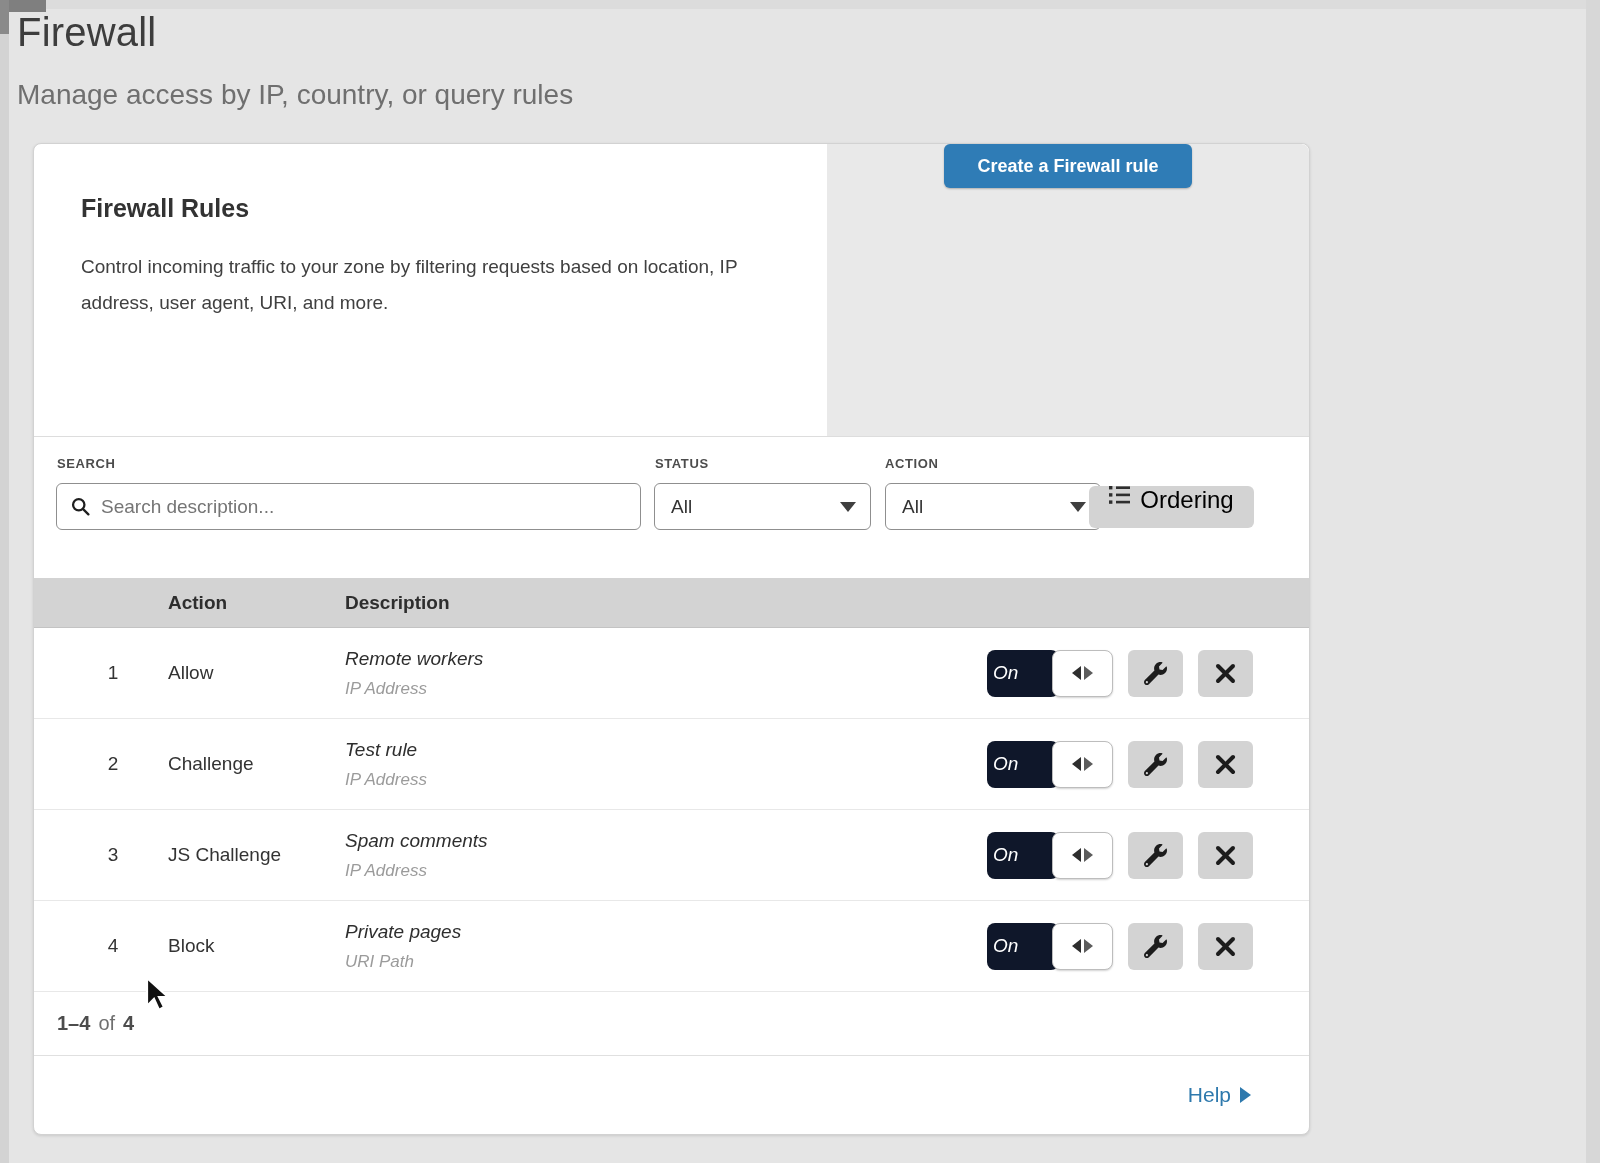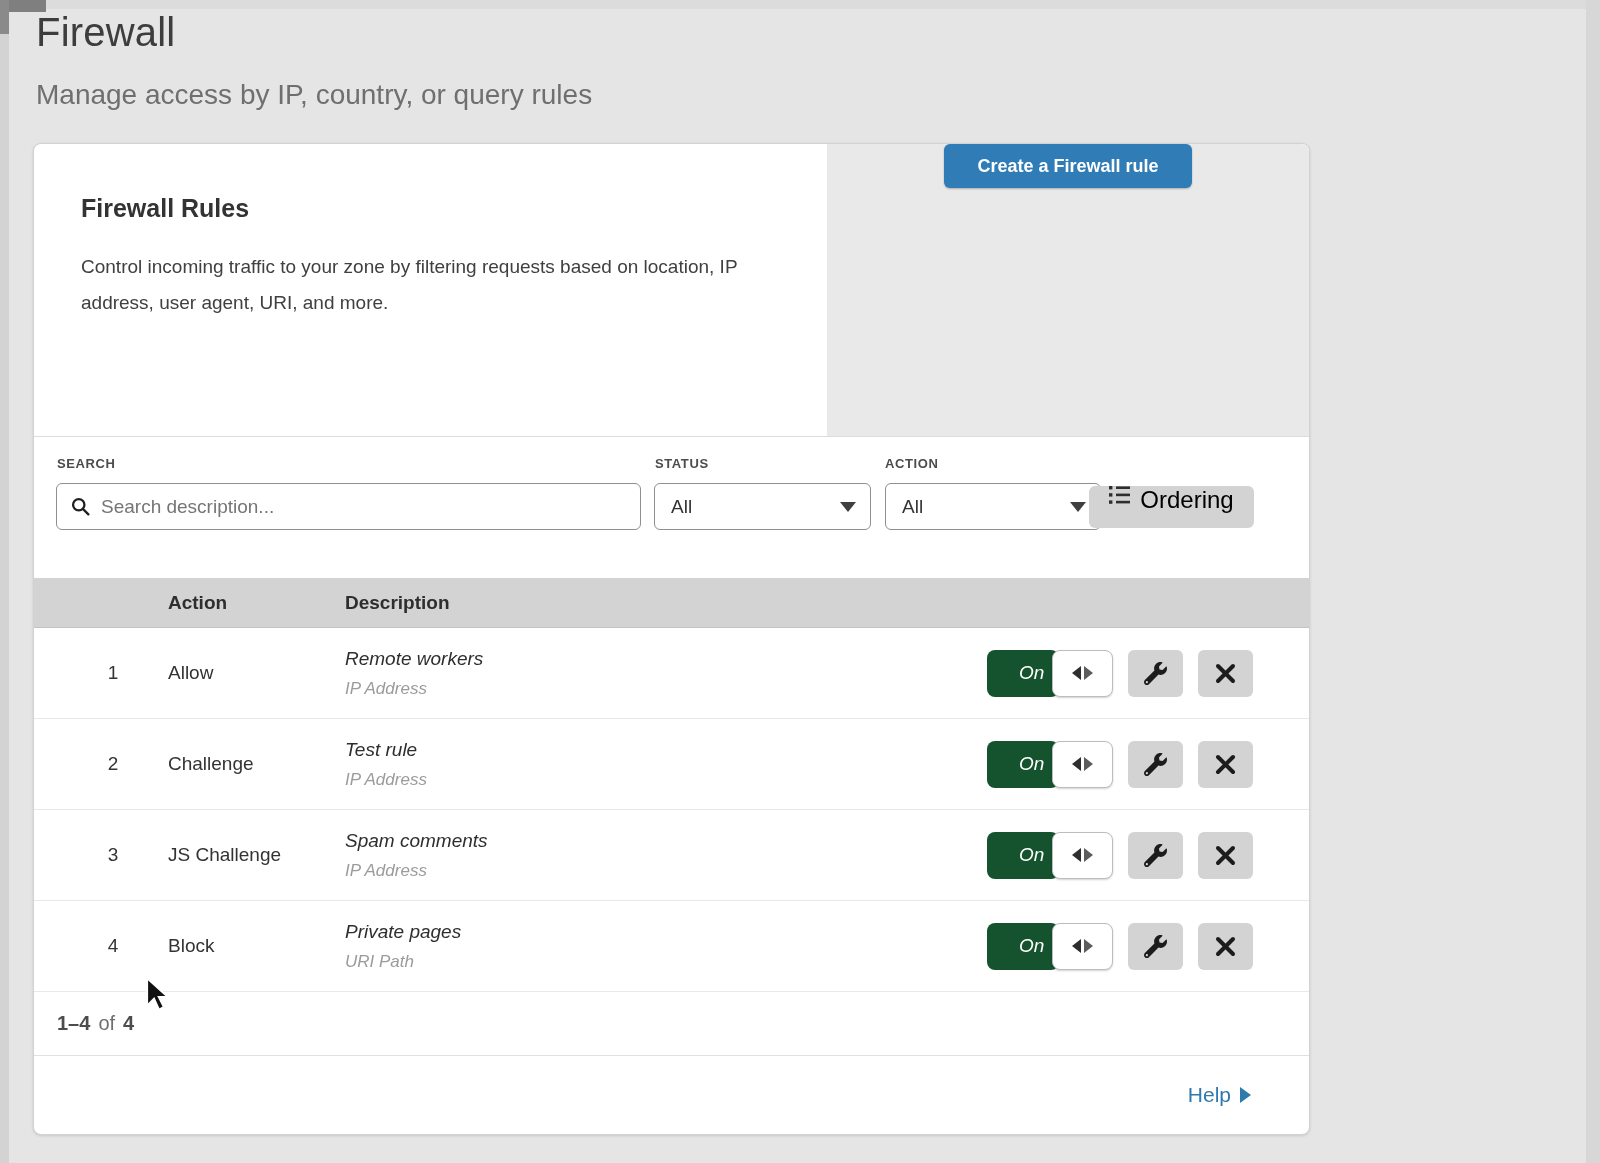--- a/index.html
+++ b/index.html
@@ -13,21 +13,21 @@
   }
 
   
   .edge-top    { position:absolute; left:0; top:0; width:1600px; height:9px; background:#dcdcdc; }
   .edge-left   { position:absolute; left:0; top:0; width:9px; height:1163px; background:#d3d3d3; }
   .edge-right  { position:absolute; right:0; top:0; width:14px; height:1163px; background:#d7d7d7; }
   .corner-dark-h { position:absolute; left:0; top:0; width:46px; height:12px; background:#7f7f7f; }
   .corner-dark-v { position:absolute; left:0; top:0; width:9px; height:34px; background:#8a8a8a; }
 
   
-  .page-header { position:absolute; left:36px; top:10px; }
+  .page-header { position:absolute; left:17px; top:10px; }
   .page-title { font-size:40px; font-weight:500; color:#3d3d3d; letter-spacing:0.2px; }
   .page-subtitle { margin-top:24px; font-size:28px; font-weight:400; color:#6f6f6f; }
 
   
   .card {
     position:absolute; left:33px; top:143px; width:1277px; height:992px;
     background:#fff; border:1px solid #d2d2d2; border-radius:8px;
     box-shadow:0 1px 3px rgba(0,0,0,0.12);
     overflow:hidden;
     display:flex; flex-direction:column;
@@ -99,22 +99,22 @@
   .cell-action { font-size:19px; color:#333; }
   .cell-desc .desc-title { font-size:19px; color:#2e2e2e; }
   .cell-desc .desc-sub { margin-top:9px; font-size:17px; color:#9b9b9b; }
   .cell-main { display:flex; align-items:center; justify-content:space-between; padding-right:56px;font-style:italic; }
   .row-controls { display:flex; align-items:center; gap:15px; }
 
   
   .toggle { position:relative; width:126px; height:47px; flex:0 0 auto; cursor:pointer; }
   .toggle-on {
     position:absolute; left:0; top:0; width:72px; height:47px;
-    background:#14532d; border-radius:8px; 
-    display:flex; align-items:center; justify-content:flex-start; padding-left:32px;
+    background:#0f172a; border-radius:8px; 
+    display:flex; align-items:center; justify-content:flex-start; padding-left:6px;
     color:#fff; font-size:19px;
   }
   .toggle-handle {
     position:absolute; left:65px; top:0; width:61px; height:47px;
     background:#fff; border:1px solid #bdbdbd; border-radius:8px;
     box-shadow:0 1px 2px rgba(0,0,0,0.18);
     display:flex; align-items:center; justify-content:center; gap:3px;
   }
   .tri-left  { width:0; height:0; border-top:7px solid transparent; border-bottom:7px solid transparent; border-right:9px solid #2e2e2e; }
   .tri-right { width:0; height:0; border-top:7px solid transparent; border-bottom:7px solid transparent; border-left:9px solid #5c5c5c; }

